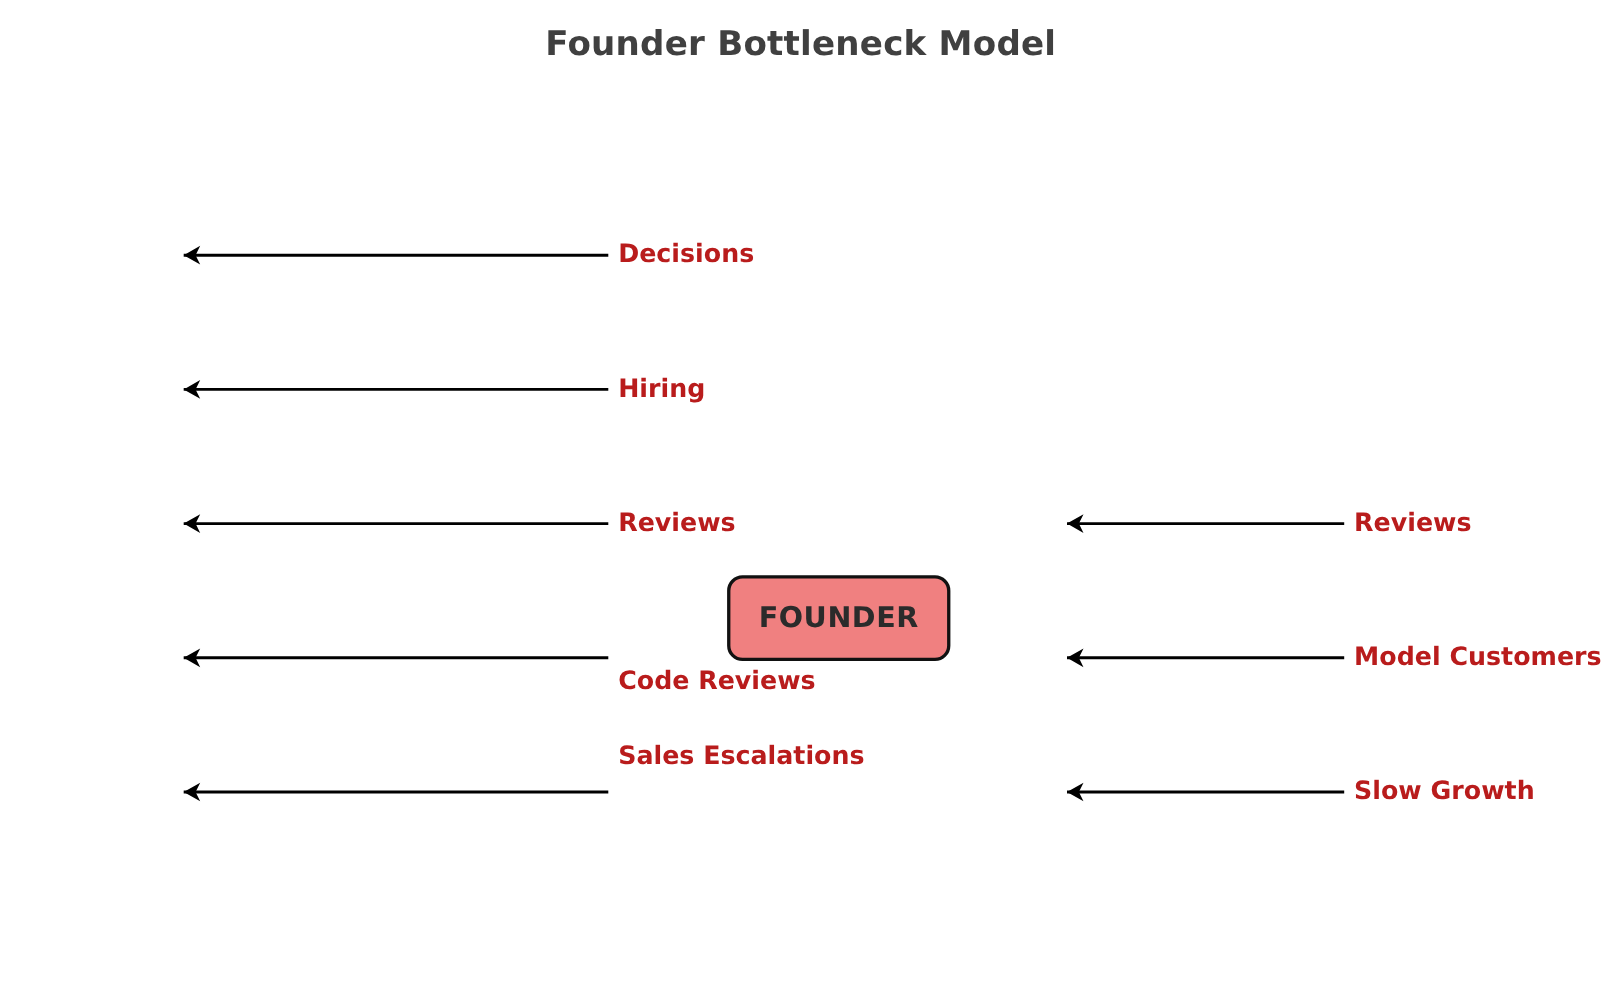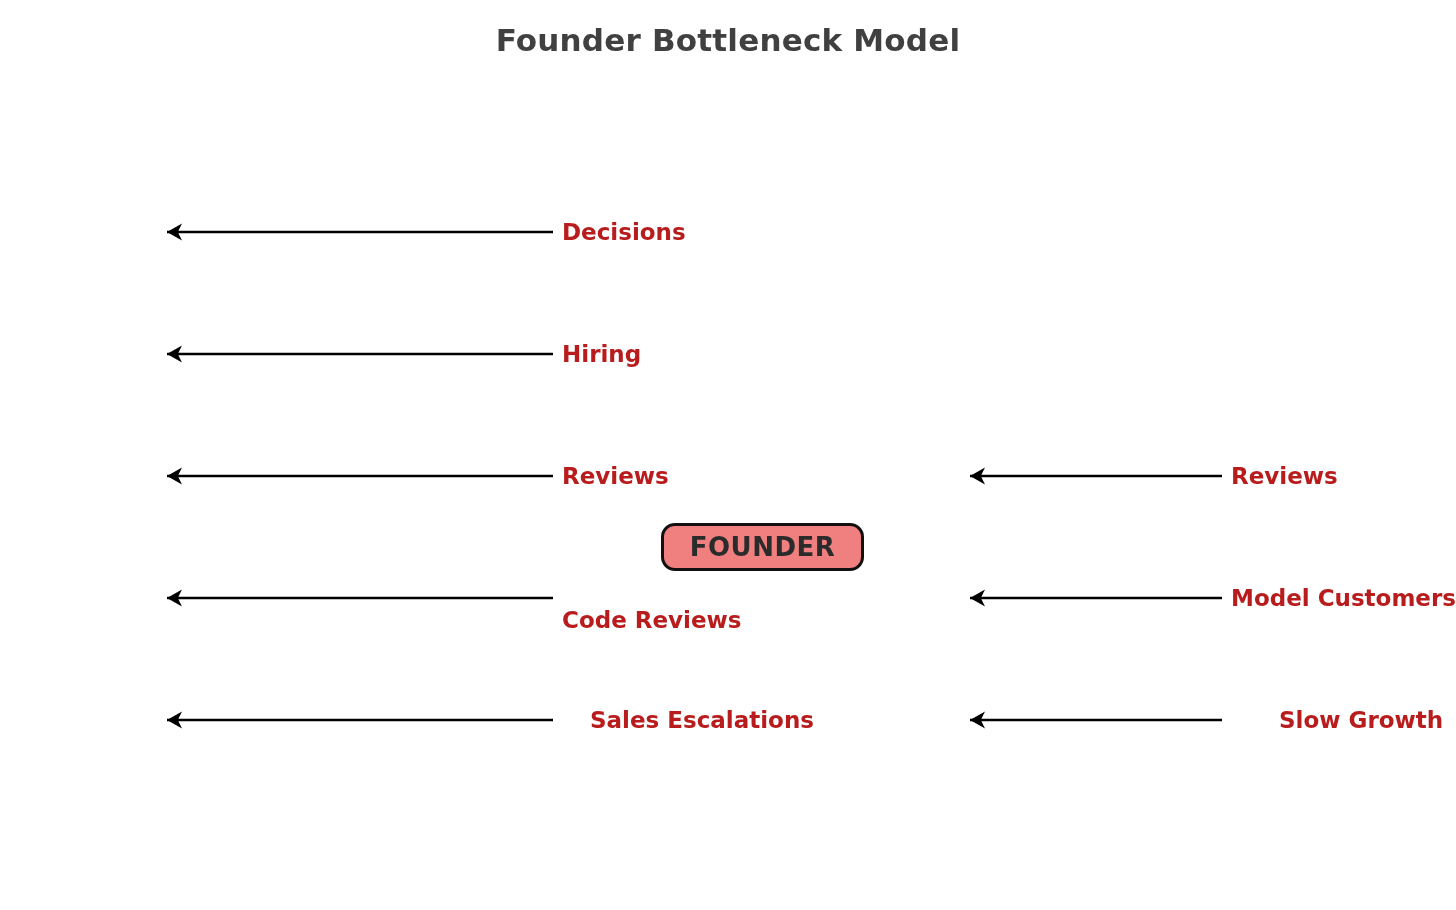--- a/index.html
+++ b/index.html
@@ -47,21 +47,21 @@
     white-space: nowrap;
     transform: translateY(-50%);
     font-weight: bold;
   }
 
   #founder-node {
     position: absolute;
     left: 661px;
     top: 523px;
     width: 203px;
-    height: 48px;
+    height: 78px;
     box-sizing: border-box;
     background: #f08080;
     border: 3px solid #111111;
     border-radius: 14px;
     display: flex;
     align-items: center;
     justify-content: center;
   }
   #founder-node .node-text {
     font-size: 26px;
@@ -113,17 +113,17 @@
 
 <div id="founder-node">
   <span class="node-text">FOUNDER</span>
 </div>
 
 <div id="labels">
     <div class="edge-label" style="left: 562px; top: 232px;">Decisions</div>
     <div class="edge-label" style="left: 562px; top: 354px; text-align: center;">Hiring</div>
     <div class="edge-label" style="left: 562px; top: 476px;">Reviews</div>
     <div class="edge-label" style="left: 562px; top: 620px;">Code Reviews</div>
-    <div class="edge-label" style="left: 562px; top: 720px; margin-left: 28px;">Sales Escalations</div>
+    <div class="edge-label" style="left: 562px; top: 688px;">Sales Escalations</div>
     <div class="edge-label" style="left: 1231px; top: 476px;">Reviews</div>
     <div class="edge-label" style="left: 1231px; top: 598px;">Model Customers</div>
-    <div class="edge-label" style="left: 1231px; top: 720px; margin-left: 48px;">Slow Growth</div>
+    <div class="edge-label" style="left: 1231px; top: 720px;">Slow Growth</div>
   </div>
 
 </body></html>

